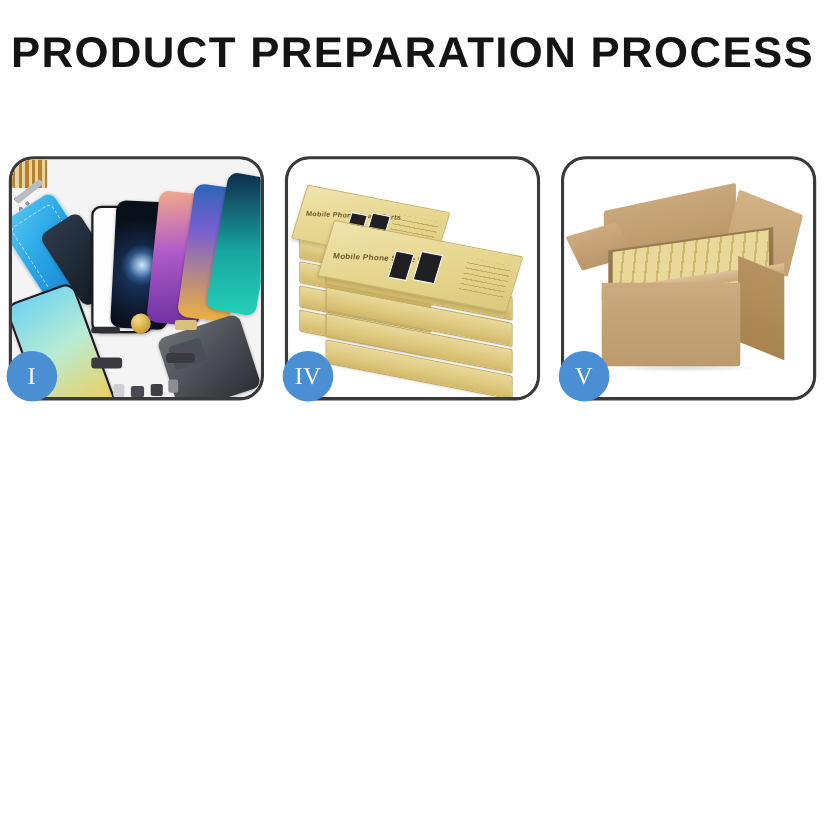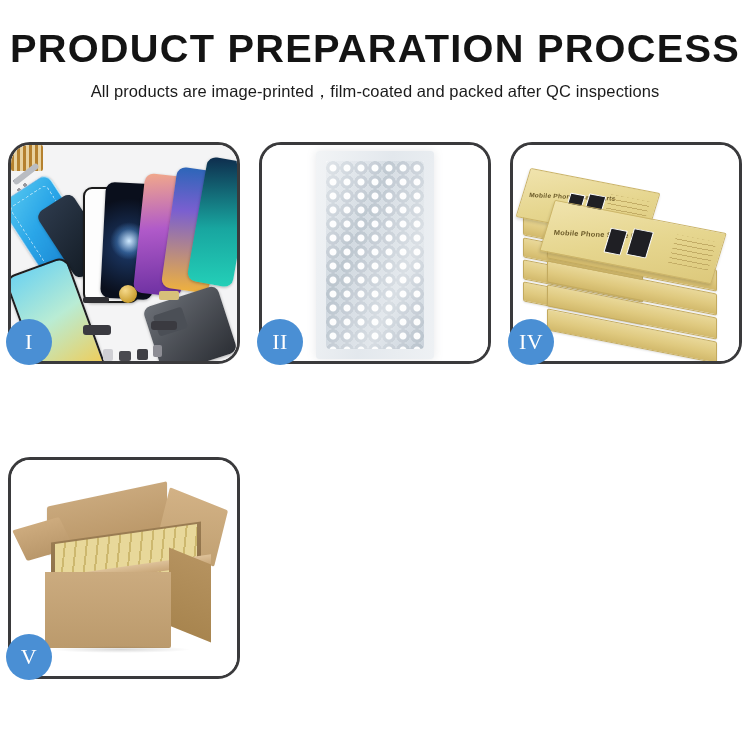--- a/index.html
+++ b/index.html
@@ -347,21 +347,20 @@
     background:radial-gradient(ellipse at center,rgba(0,0,0,.14),transparent 70%);
   }
 </style>
 </head>
 <body>
 
 <div class="page">
 
   <div class="header">
     <div class="title">PRODUCT PREPARATION PROCESS</div>
-    <div class="subtitle">All products are image-printed，film-coated and packed after QC inspections</div>
   </div>
 
   <div class="grid">
 
     <div class="panel">
       <div class="panel-inner p1">
         <div class="ph ph-blue-film"></div>
         <div class="ph ph-dark-small"></div>
         <div class="ph ph-glass"></div>
         <div class="ph ph-black"></div>
@@ -379,27 +378,20 @@
         <div class="part part-sq1"></div>
         <div class="part part-sq2"></div>
         <div class="part part-sq3"></div>
         <div class="part part-sq4"></div>
         <div class="part-tool"></div>
         <div class="part-screws"></div>
       </div>
       <div class="badge">I</div>
     </div>
 
-    <div class="panel">
-      <div class="panel-inner p2">
-        <div class="bw-sheet"></div>
-        <div class="bw-bubbles"></div>
-      </div>
-      <div class="badge">II</div>
-    </div>
 
 
     <div class="panel">
       <div class="panel-inner p4">
         <div class="stack">
           <div class="sbox sb-l1"></div>
           <div class="sbox sb-l2"></div>
           <div class="sbox sb-l3"></div>
           <div class="sbox sb-l4"></div>
           <div class="sbox sb-r1"></div>

